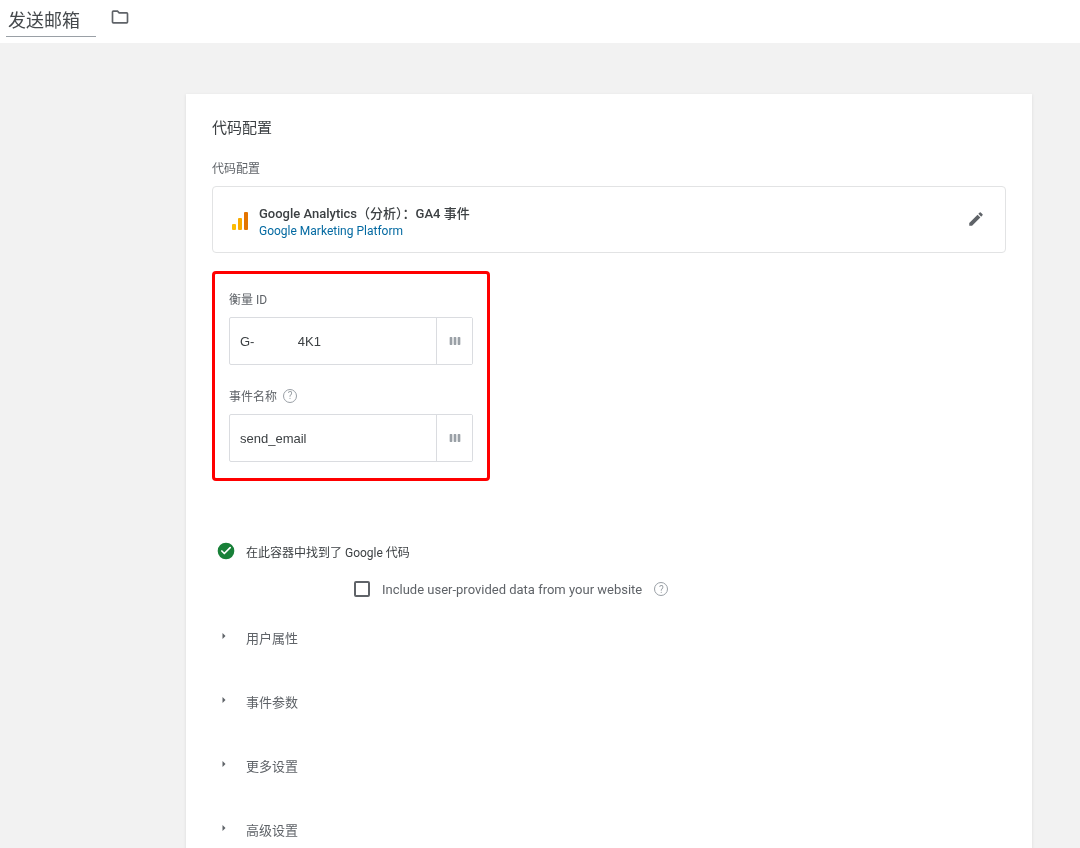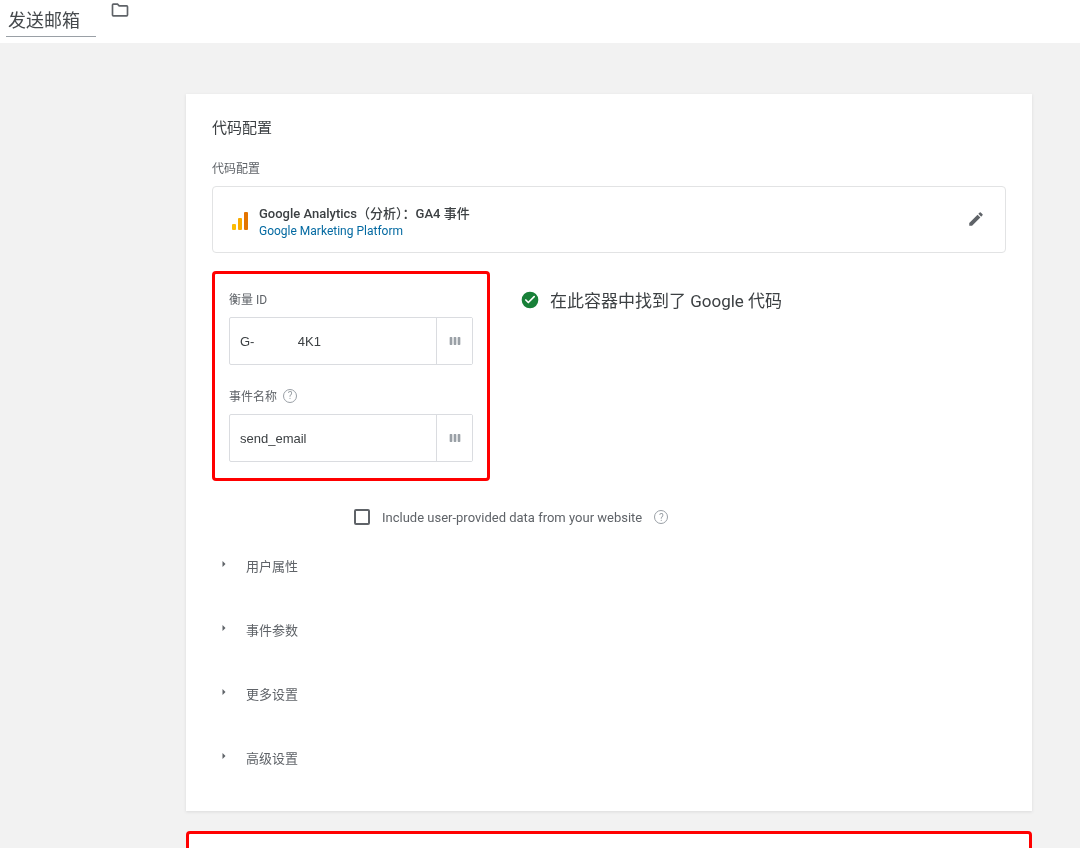--- a/index.html
+++ b/index.html
@@ -8,21 +8,21 @@
     background: #f2f2f2;
     color: #5f6368;
     font-size: 13px;
     width: 1080px;
     min-height: 848px;
   }
 
   
   .topbar {
     display: flex;
-    align-items: flex-start;
+    align-items: center;
     gap: 14px;
     padding: 0 0 6px 6px;
     background: #fff;
     border-bottom: 1px solid #f2f2f2;
   }
   .title-editable {
     font-size: 18px;
     color: #464a4d;
     padding: 6px 6px 4px 2px;
     border-bottom: 1px solid #9aa0a6;
@@ -80,42 +80,42 @@
   
   .hi-box {
     border: 3px solid #f00;
     border-radius: 4px;
     padding: 16px 14px 16px 14px;
     width: 278px;
     margin-bottom: 18px;
     background:#fff;
   }
 
-  .group-row { display:flex; gap:26px; align-items:flex-start; }
+  .group-row { display:flex; gap:26px; align-items:flex-start;flex-direction:column; }
   .field {
     display:flex; align-items:center;
     border:1px solid #dadce0; border-radius:2px;
     margin-top:2px; height:48px;
     background:#fff;
   }
   .field input{
     border:none; outline:none; flex:1;
     font-size:13px; color:#3c4043; padding:4px 10px;
   }
   .field .var-btn{
     border-left:1px solid #dadce0;
     width:36px; height:100%;
     display:flex; align-items:center; justify-content:center;
     color:#9aa0a6; background:#fff;
   }
 
   .status-pill{
     display:flex; gap:10px; align-items:center;
     padding:10px 12px 10px 4px; margin-top:6px;
-    color:#3c4043; font-size:17px;
+    color:#3c4043; font-size:12px;
   }
   .status-pill svg{ flex:none; }
 
   .checkbox-row{
     display:flex; gap:12px; align-items:center;
     font-size:13px; color:#5f6368; margin:10px 0 8px 142px;
   }
   .cbx{
     width:16px; height:16px; border:2px solid #5f6368; border-radius:2px;
   }

